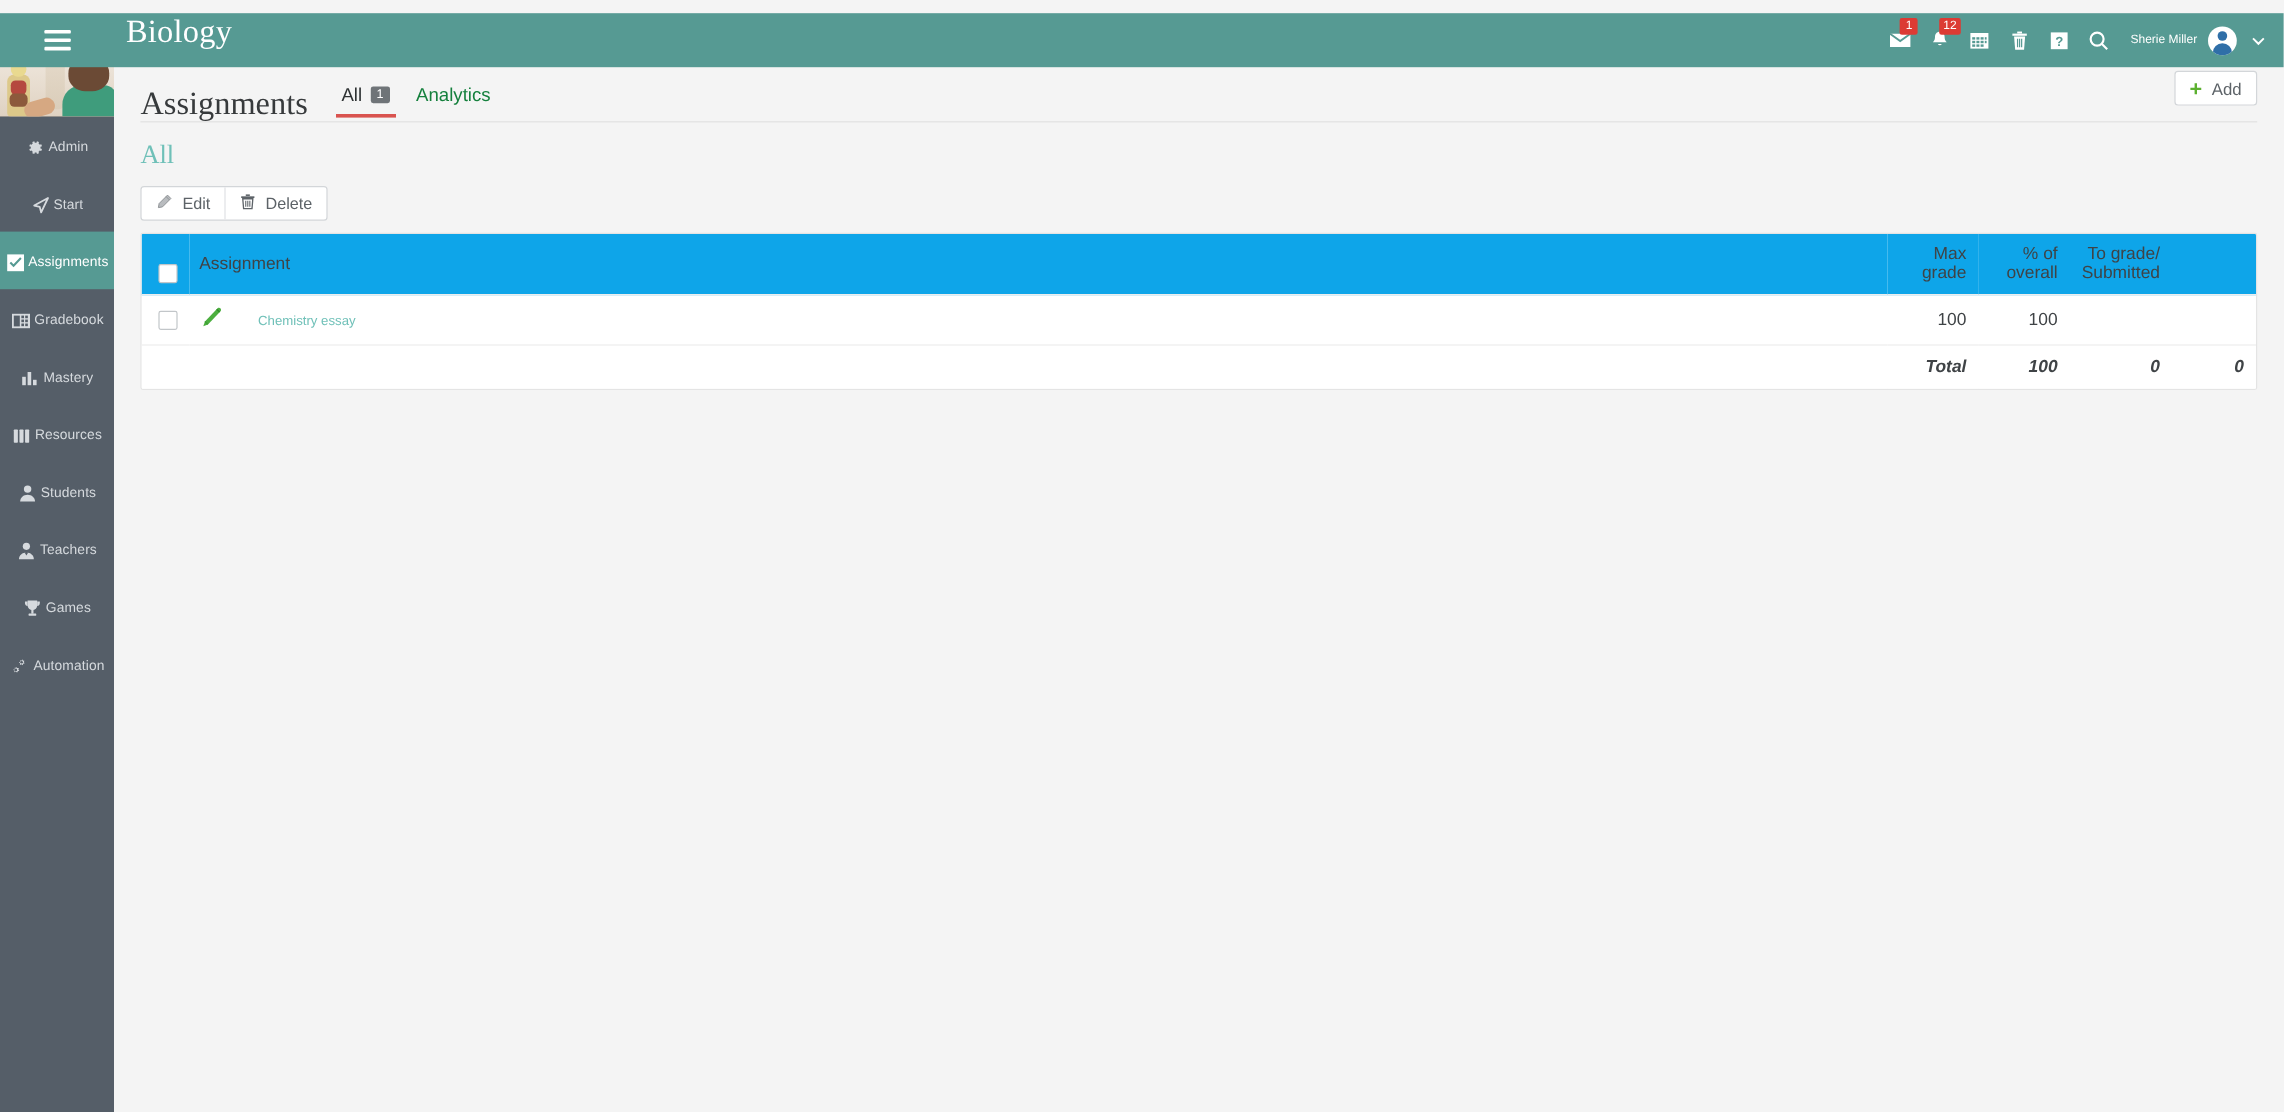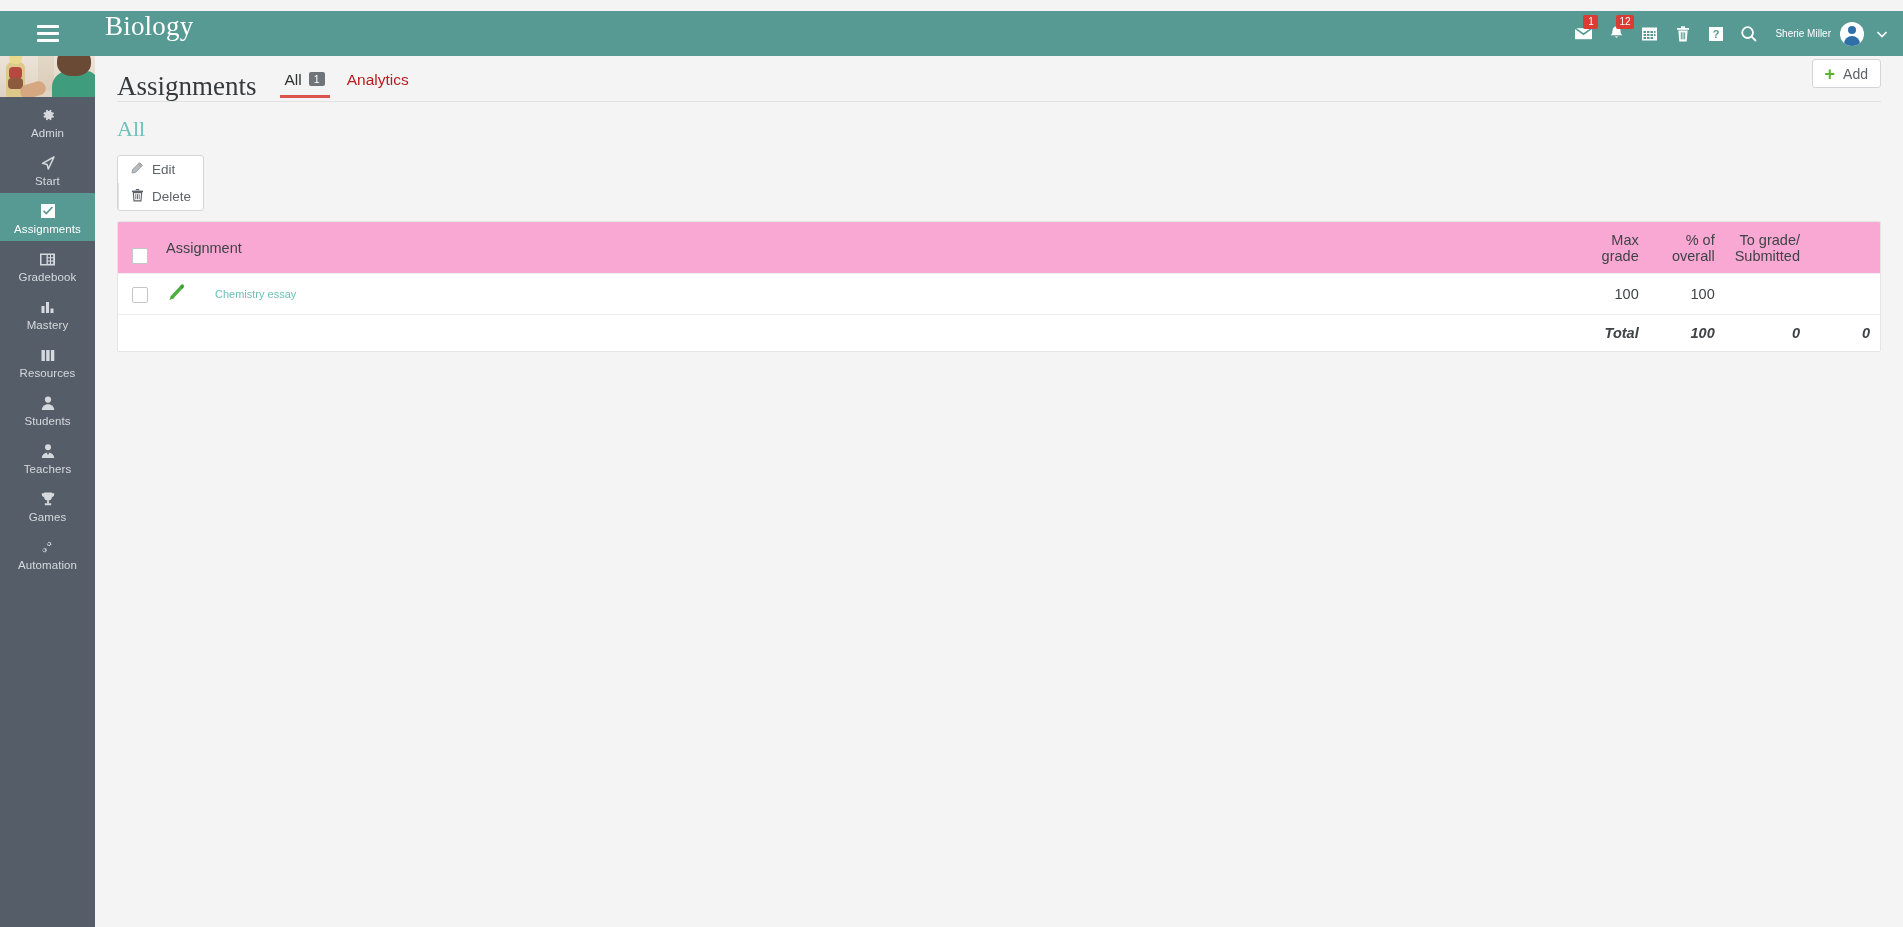--- a/index.html
+++ b/index.html
@@ -132,21 +132,21 @@
     width: 45px; height: 26px; border-radius: 16px 10px 0 0;
     background: #3f9c7c;
   }
   .side-photo .arm {
     position: absolute; left: 20px; bottom: 0;
     width: 26px; height: 14px; border-radius: 8px;
     background: #d6a882; transform: rotate(-16deg);
   }
 
   .side-item {
-    height: 48px; display: flex; flex-direction: column;
+    height: 48px; display: flex; flex-direction: row;
     align-items: center; justify-content: center;
     color: #d6dade; cursor: pointer; gap: 3px;
     padding-top: 4px;
   }
   .side-item.active { background: #569a93; color: #ffffff; }
   .side-item .si-icon {
     height: 17px; display: flex;
     align-items: center; justify-content: center;
   }
   .side-item .si-label {
@@ -166,21 +166,21 @@
     position: relative;
   }
   .page-title {
     font-family: "Liberation Serif", serif;
     font-size: 27px; color: #373a3c;
     line-height: 30px; margin-right: 28px;
   }
   .tabs { display: flex; align-items: flex-end; gap: 22px; padding-bottom: 3px; }
   .tab {
     display: flex; align-items: center; gap: 7px;
-    font-size: 15.5px; color: #b91c1c;
+    font-size: 15.5px; color: #15803d;
     padding-bottom: 9px; cursor: pointer;
     position: relative;
   }
   .tab.active { color: #2e3233; }
   .tab.active::after {
     content: ""; position: absolute;
     left: -5px; right: -5px; bottom: 0;
     height: 3px; background: #d9534f;
   }
   .tab-badge {
@@ -203,38 +203,38 @@
   }
 
   .section-title {
     color: #6fc0b8; font-family: "Liberation Serif", serif;
     font-size: 22px; padding: 14px 22px 0 22px;
   }
 
   .btn-group {
     display: inline-flex; margin: 13px 0 0 22px;
     background: #ffffff; border: 1px solid #d3d6d9;
-    border-radius: 3px; overflow: hidden; flex-direction: column;
+    border-radius: 3px; overflow: hidden;
   }
   .gbtn {
     display: flex; align-items: center; gap: 8px;
     height: 27px; padding: 0 12px;
     font-size: 13.5px; color: #5d6368; cursor: pointer;
   }
   .gbtn + .gbtn { border-left: 1px solid #e0e2e4; }
 
   
   .table-wrap {
     margin: 10px 22px 0 22px;
     background: #ffffff; border: 1px solid #e4e4e4;
     border-radius: 2px; overflow: hidden;
   }
   table { width: 100%; border-collapse: collapse; }
   thead th {
-    background: #f9a8d4; color: #3f4346;
+    background: #0ea5e9; color: #3f4346;
     font-size: 14.5px; font-weight: normal;
     padding: 9px 10px; vertical-align: middle;
     text-align: right; white-space: pre-line; line-height: 16px;
   }
   thead th.col-check { width: 40px; text-align: center; padding-left: 14px; }
   thead th.col-name { text-align: left; padding-left: 8px; }
   thead th.col-num  { width: 76px; }
   thead th.col-tg   { width: 75px; }
   thead th.col-sub  { width: 70px; }
 

